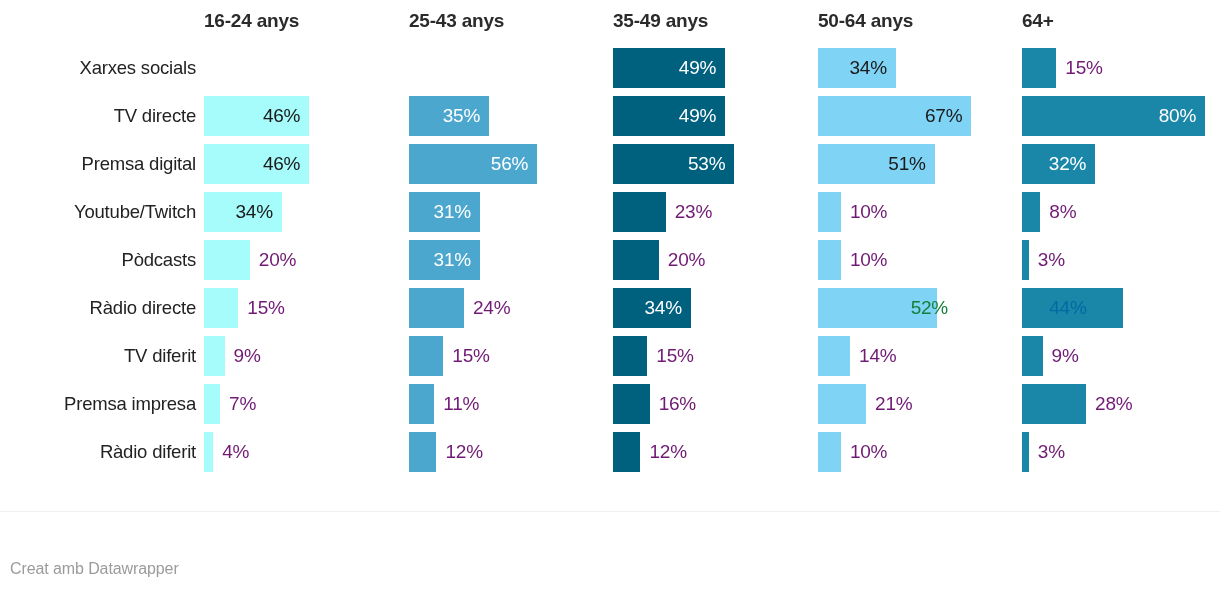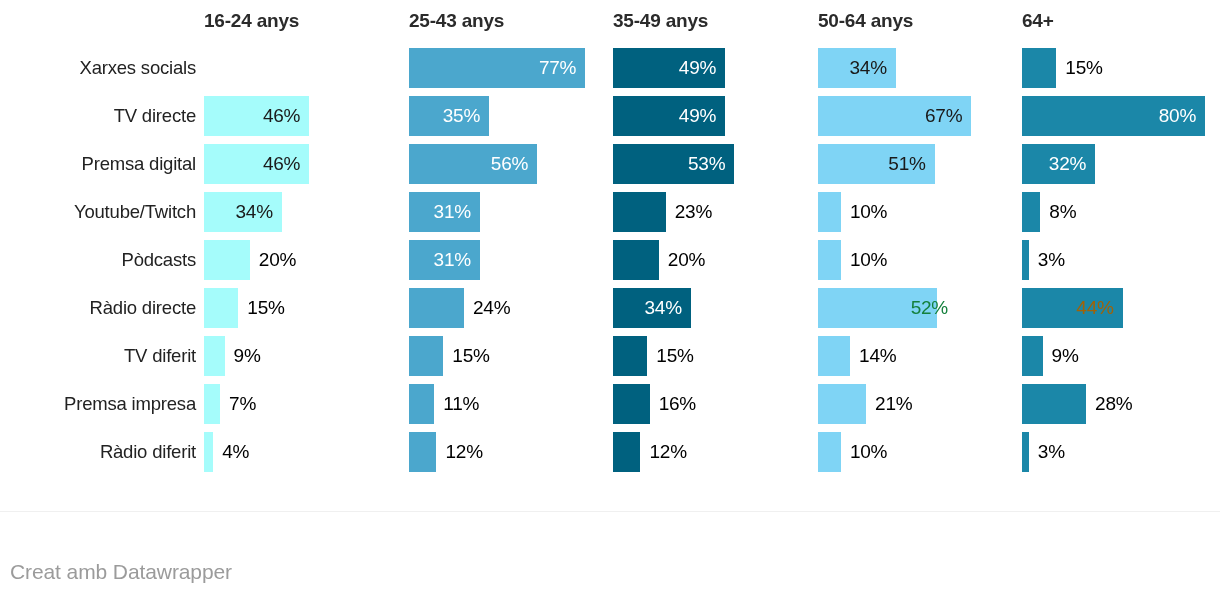--- a/index.html
+++ b/index.html
@@ -78,38 +78,38 @@
   }
   .bar-value.inside {
     color: #ffffff;
     text-align: right;
   }
   .bar-value.inside-dark {
     color: #1a1a1a;
     text-align: right;
   }
   .bar-value.outside {
-    color: #000000;
+    color: #701a75;
     text-align: center;
   }
 
   
   .divider {
     position: absolute;
     left: 0;
     top: 511px;
     width: 1220px;
     height: 1px;
     background: #f0f0f0;
   }
   .footer {
     position: absolute;
     left: 10px;
     top: 560px;
-    font-size: 21px;
+    font-size: 16px;
     color: #9b9b9b;
     letter-spacing: -0.1px;
     white-space: nowrap;
   }
 </style>
 </head>
 <body>
 
 <div id="chart-root">
 
@@ -117,24 +117,20 @@
       <div class="col-header" style="left: 204px;">16-24 anys</div>
       <div class="col-header" style="left: 409px;">25-43 anys</div>
       <div class="col-header" style="left: 613px; text-align: right;">35-49 anys</div>
       <div class="col-header" style="left: 818px;">50-64 anys</div>
       <div class="col-header" style="left: 1022px;">64+</div>
     </div>
 
   <div class="rows" id="rows">
       <div class="row">
         <div class="row-label">Xarxes socials</div>
-        <div class="cell" style="left: 409px; width: 198px;">
-          <div class="bar" style="width: 176.33px; background: rgb(75, 167, 205);"></div>
-          <div class="bar-value inside" style="left: 0px; width: 167.33px; color: rgb(255, 255, 255);">77%</div>
-        </div>
         <div class="cell" style="left: 613px; width: 198px;">
           <div class="bar" style="width: 112.21px; background: rgb(0, 97, 127);"></div>
           <div class="bar-value inside" style="left: 0px; width: 103.21px; color: rgb(255, 255, 255);">49%</div>
         </div>
         <div class="cell" style="left: 818px; width: 198px;">
           <div class="bar" style="width: 77.86px; background: rgb(127, 212, 245);"></div>
           <div class="bar-value inside-dark" style="left: 0px; width: 68.86px; color: rgb(26, 26, 26);">34%</div>
         </div>
         <div class="cell" style="left: 1022px; width: 198px;">
           <div class="bar" style="width: 34.35px; background: rgb(27, 135, 168);"></div>
@@ -246,21 +242,21 @@
         <div class="cell" style="left: 613px; width: 198px;">
           <div class="bar" style="width: 77.86px; background: rgb(0, 97, 127);"></div>
           <div class="bar-value inside" style="left: 0px; width: 68.86px; color: rgb(255, 255, 255);">34%</div>
         </div>
         <div class="cell" style="left: 818px; width: 198px;">
           <div class="bar" style="width: 119.08px; background: rgb(127, 212, 245);"></div>
           <div class="bar-value inside-dark" style="left: 0px; width: 110.08px; color: #15803d; margin-left: 20px;">52%</div>
         </div>
         <div class="cell" style="left: 1022px; width: 198px;">
           <div class="bar" style="width: 100.76px; background: rgb(27, 135, 168);"></div>
-          <div class="bar-value inside" style="left: 0px; width: 91.76px; color: #a16207;">44%</div>
+          <div class="bar-value inside" style="left: 0px; width: 91.76px; color: #0369a1; text-align: center;">44%</div>
         </div>
       </div>
       <div class="row">
         <div class="row-label">TV diferit</div>
         <div class="cell" style="left: 204px; width: 198px;">
           <div class="bar" style="width: 20.61px; background: rgb(165, 252, 251);"></div>
           <div class="bar-value outside" style="left: 29.61px;">9%</div>
         </div>
         <div class="cell" style="left: 409px; width: 198px;">
           <div class="bar" style="width: 34.35px; background: rgb(75, 167, 205);"></div>

